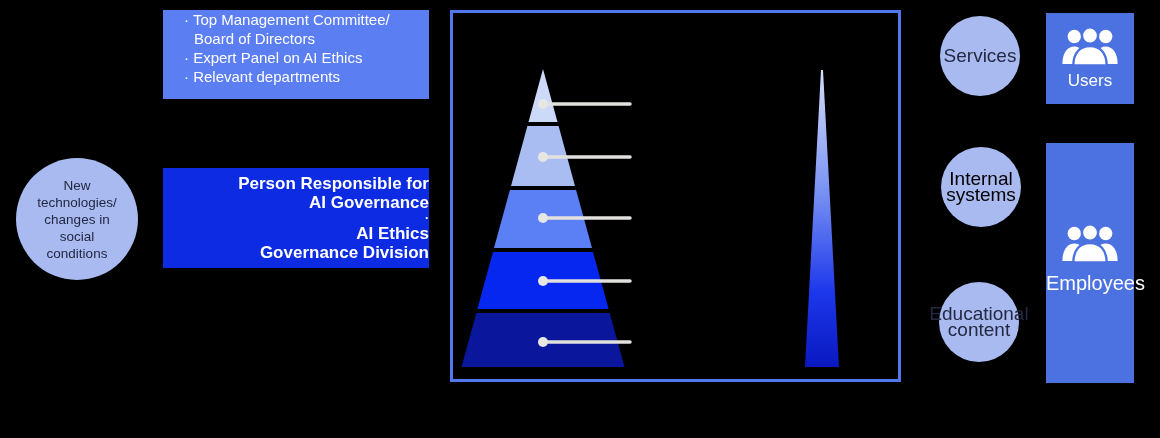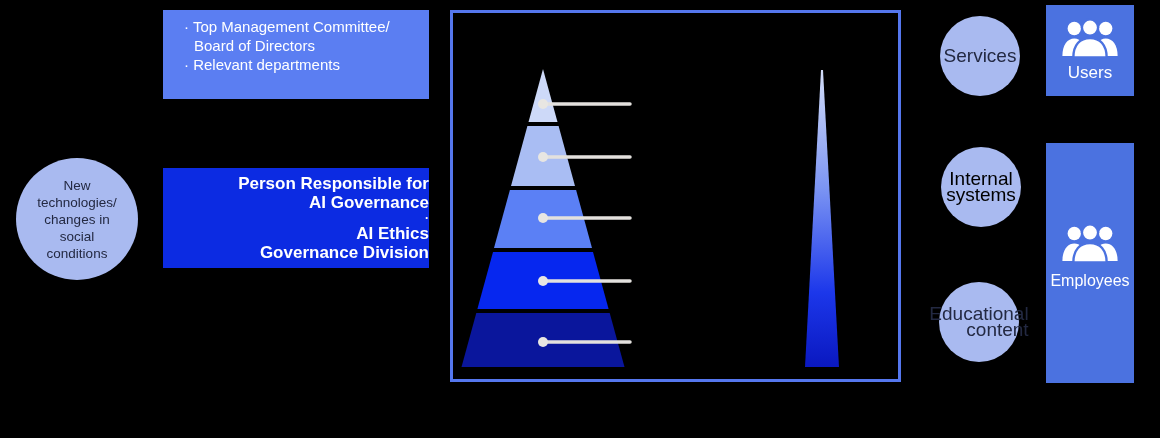--- a/index.html
+++ b/index.html
@@ -13,64 +13,65 @@
                font-size:13.5px;line-height:17px;text-align:center;}
   .rc{width:80px;height:80px;font-size:19px;line-height:16px;}
   .rc-services{left:940px;top:16px;}
   .rc-internal{left:941px;top:147px;}
   .rc-edu{left:939px;top:282px;}
   .circle span{display:block;}
 
   
   .box{position:absolute;color:#fff;box-sizing:border-box;}
   .box-bodies{left:163px;top:10px;width:266px;height:89px;
-              font-size:15px;line-height:19px;padding:7px 6px 0 21px;}
+              font-size:15px;line-height:19px;padding:0 6px 0 21px;}
   .box-bodies div{white-space:nowrap;}
   .box-bodies .cont{padding-left:10px;}
   .box-division{left:163px;top:168px;width:266px;height:100px;text-align:center;
                 font-weight:bold;font-size:17px;line-height:19.5px;
                 display:flex;flex-direction:column;justify-content:center;align-items:flex-end;}
   .box-division .dot-line{font-size:12px;line-height:11px;}
 
   
   .panel{position:absolute;left:450px;top:10px;width:451px;height:372px;
          border:3px solid;box-sizing:border-box;}
   .panel-title{position:absolute;left:0;right:0;top:8px;text-align:center;
                font-weight:bold;font-size:19px;letter-spacing:.4px;}
   .panel svg{position:absolute;left:0;top:0;display:block;}
 
   
   .ub{position:absolute;left:1046px;width:88px;color:#fff;}
-  .users-box{top:5px;height:91px;}
+  .users-box{top:13px;height:91px;}
   .employees-box{top:143px;height:240px;}
   .ppl-icon{position:absolute;left:50%;transform:translateX(-50%);}
   .users-box .ppl-icon{top:13px;}
   .employees-box .ppl-icon{top:80px;}
   .box-label{position:absolute;left:0;width:100%;text-align:center;}
   .users-box .box-label{top:58px;font-size:17px;}
-  .employees-box .box-label{top:129px;font-size:16px;}
+  .employees-box .box-label{top:129px;font-size:20px;}
 </style>
 </head>
 <body>
 
 <div class="stage">
 
   <div class="circle left-circle" style="background: rgb(169, 186, 240);">
     <div style="color: rgb(35, 41, 66);">
       <span>New</span>
       <span>technologies/</span>
       <span>changes in</span>
       <span>social</span>
       <span>conditions</span>
     </div>
   </div>
 
   <div class="box box-bodies" style="background: rgb(91, 126, 242);">
     <div>· Top Management Committee/</div>
     <div class="cont">Board of Directors</div>
+    <div>· Expert Panel on AI Ethics</div>
     <div>· Relevant departments</div>
   </div>
 
   <div class="box box-division" style="background: rgb(12, 43, 226);">
     <div>Person Responsible for</div>
     <div>AI Governance</div>
     <div class="dot-line">·</div>
     <div>AI Ethics</div>
     <div>Governance Division</div>
   </div>
@@ -116,21 +117,21 @@
       <span>Services</span>
     </div>
   </div>
   <div class="circle rc rc-internal" style="background: rgb(169, 186, 240);">
     <div style="color: #000000;">
       <span>Internal</span>
       <span>systems</span>
     </div>
   </div>
   <div class="circle rc rc-edu" style="background: rgb(169, 186, 240);">
-    <div style="color: rgb(35, 41, 66); text-align: right;">
+    <div style="color: rgb(35, 41, 66);">
       <span>Educational</span>
       <span>content</span>
     </div>
   </div>
 
   <div class="ub users-box" style="background: rgb(75, 114, 224);">
     <svg class="ppl-icon" width="58" height="40" viewBox="0 0 60 42">
       <g fill="#ffffff">
         <circle cx="13.5" cy="11" r="7"></circle>
         <path d="M1,40 C1,28 6.5,21.5 13.5,21.5 C20.5,21.5 26,28 26,40 Z"></path>

